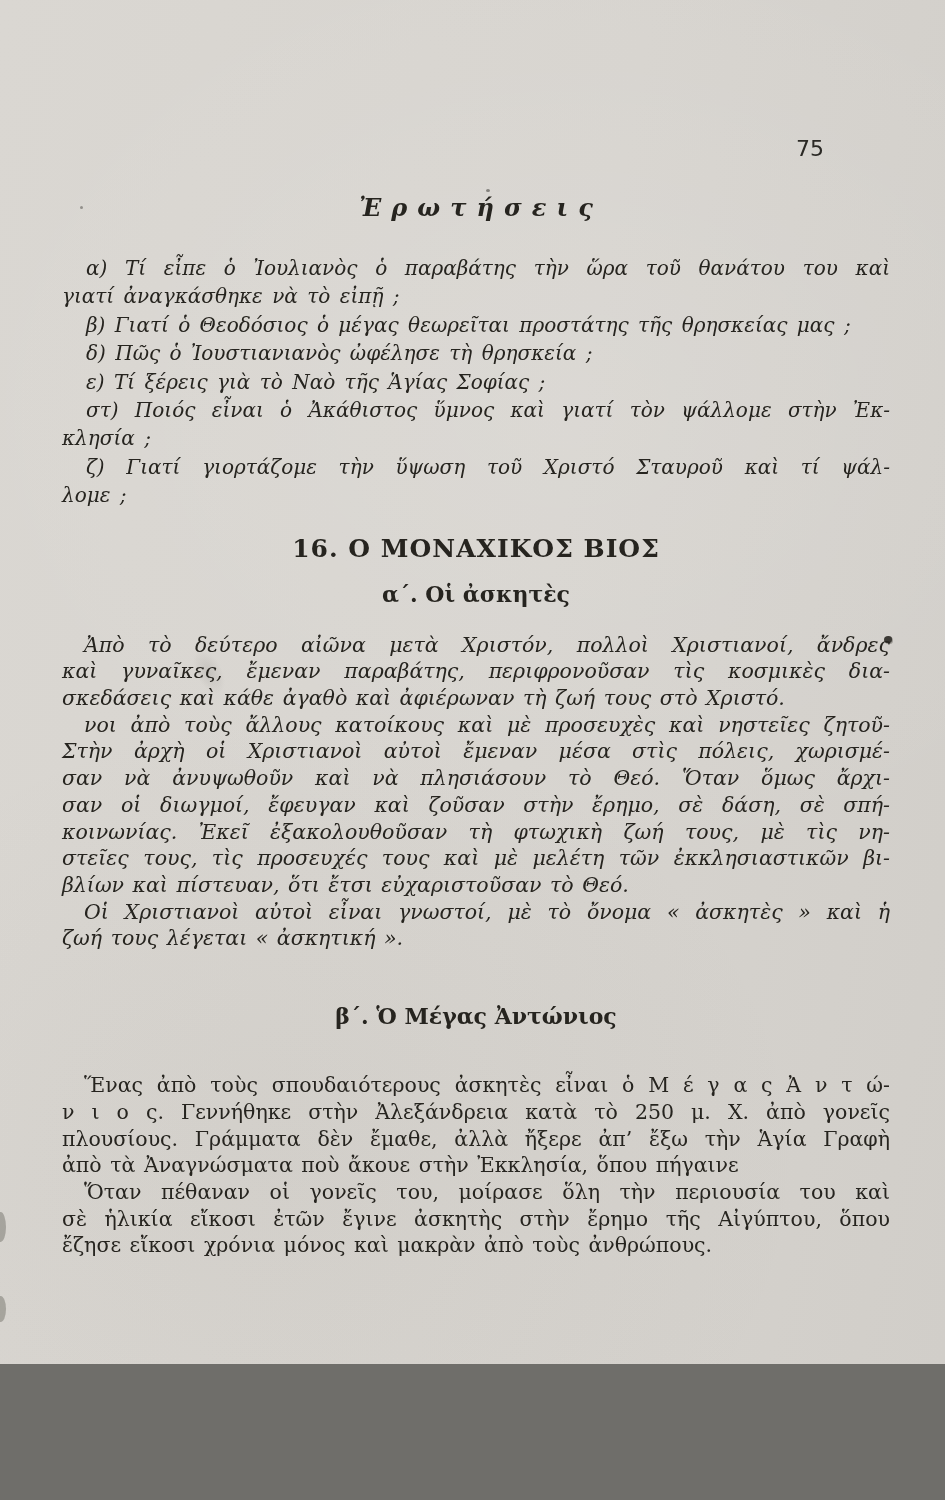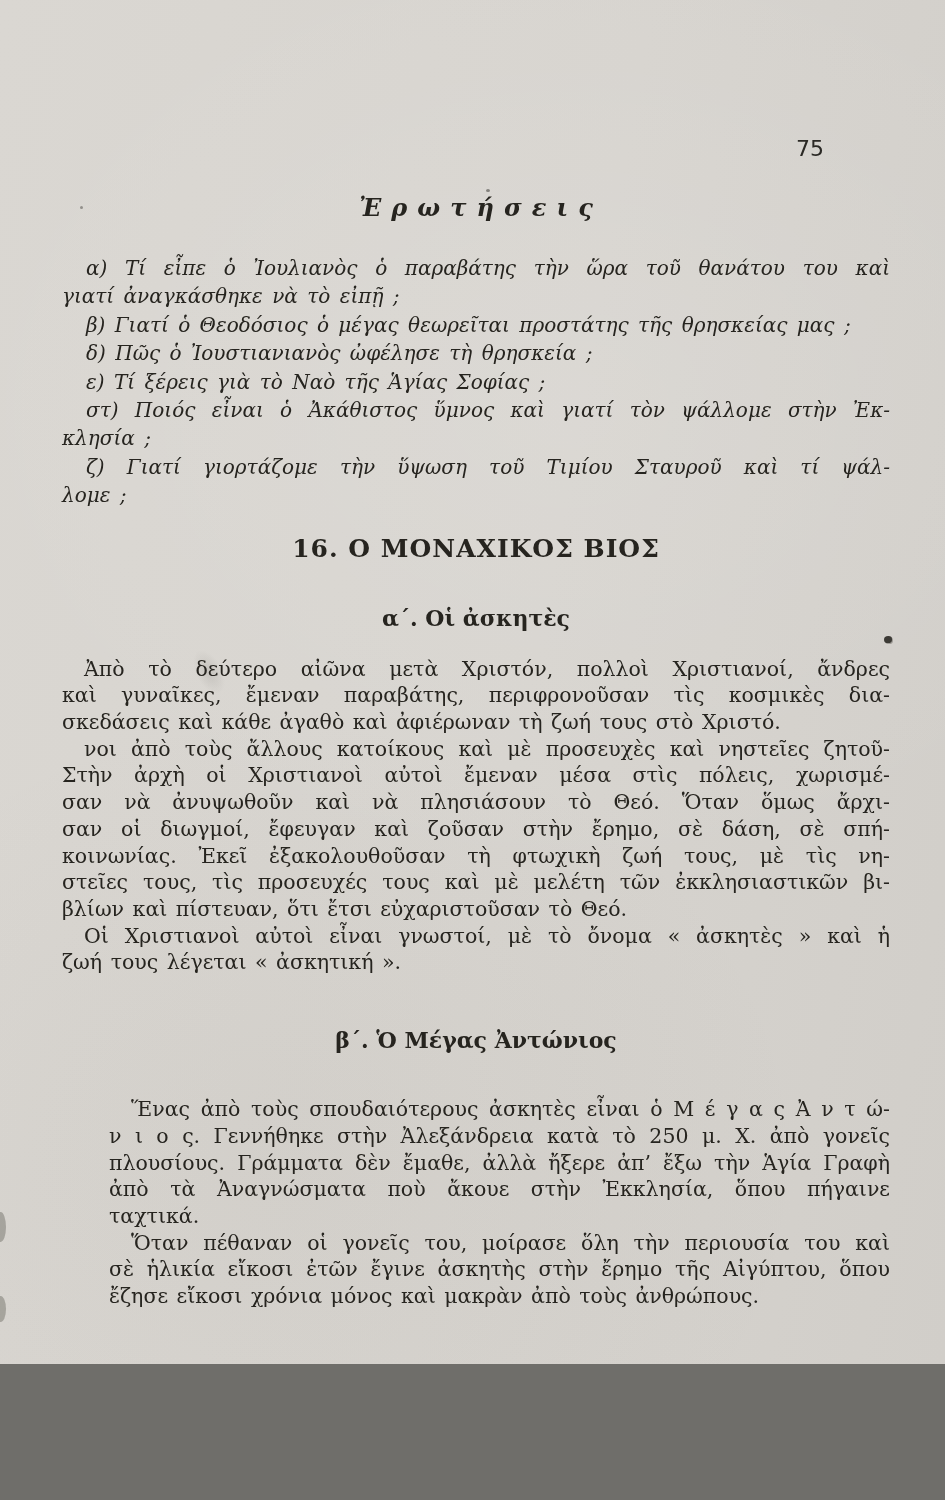--- a/index.html
+++ b/index.html
@@ -35,26 +35,26 @@
   .q .line:first-child { text-indent:24px; }
 
   .line { text-align:justify; text-align-last:justify; white-space:normal; }
   .para .line:last-child { text-align-last:left; }
 
   .lesson-title {
     margin-top:24px; text-align:center; font-weight:700;
     font-size:25px; line-height:30px; letter-spacing:1px;
   }
   .sub-title { text-align:center; font-weight:700; font-size:22px; line-height:28px; }
-  .sub-title.a { margin-top:40px; }
+  .sub-title.a { margin-top:16px; }
   .sub-title.b { margin-top:50px; }
 
   .paras { }
-  .paras.a { margin-top:24px; }
-  .paras.b { margin-top:42px;margin-left:47px; }
+  .paras.a { margin-top:24px;font-style:italic; }
+  .paras.b { margin-top:42px; }
   .bodytext { font-size:20.5px; word-spacing:2px; }
   .bodytext .line { line-height:26.7px; }
   .bodytext .line:first-child { text-indent:22px; }
 
   
   .speck { position:absolute; background:#3c3a35; border-radius:55% 45% 50% 50%; }
   .speck.main { left:884px; top:636px; width:8px; height:7px; box-shadow:1px 1px 0 rgba(60,58,53,0.35); }
   .dot1 { position:absolute; left:486px; top:189px; width:4px; height:3px; background:#55534e; opacity:.65; border-radius:50%; }
   .dot2 { position:absolute; left:80px; top:206px; width:3px; height:3px; background:#63615c; opacity:.6; border-radius:50%; }
   .smudge {
@@ -95,21 +95,21 @@
           <div class="line">δ) Πῶς ὁ Ἰουστιανιανὸς ὠφέλησε τὴ θρησκεία ;</div>
         </div>
         <div class="para q">
           <div class="line">ε) Τί ξέρεις γιὰ τὸ Ναὸ τῆς Ἁγίας Σοφίας ;</div>
         </div>
         <div class="para q">
           <div class="line">στ) Ποιός εἶναι ὁ Ἀκάθιστος ὕμνος καὶ γιατί τὸν ψάλλομε στὴν Ἐκ-</div>
           <div class="line">κλησία ;</div>
         </div>
         <div class="para q">
-          <div class="line">ζ) Γιατί γιορτάζομε τὴν ὕψωση τοῦ Τιμίου Σταυροῦ καὶ τί ψάλ-</div>
+          <div class="line">ζ) Γιατί γιορτάζομε τὴν ὕψωση τοῦ Χριστό Σταυροῦ καὶ τί ψάλ-</div>
           <div class="line">λομε ;</div>
         </div>
       </div>
 
     <div class="lesson-title">16. Ο ΜΟΝΑΧΙΚΟΣ ΒΙΟΣ</div>
 
     <div class="sub-title a">α΄. Οἱ ἀσκητὲς</div>
     <div class="paras a" id="sub-a-paras">
         <div class="para bodytext">
           <div class="line">Ἀπὸ τὸ δεύτερο αἰῶνα μετὰ Χριστόν, πολλοὶ Χριστιανοί, ἄνδρες</div>
@@ -131,21 +131,20 @@
         </div>
       </div>
 
     <div class="sub-title b">β΄. Ὁ Μέγας Ἀντώνιος</div>
     <div class="paras b" id="sub-b-paras">
         <div class="para bodytext">
           <div class="line">Ἕνας ἀπὸ τοὺς σπουδαιότερους ἀσκητὲς εἶναι ὁ Μ έ γ α ς Ἀ ν τ ώ-</div>
           <div class="line">ν ι ο ς. Γεννήθηκε στὴν Ἀλεξάνδρεια κατὰ τὸ 250 μ. Χ. ἀπὸ γονεῖς</div>
           <div class="line">πλουσίους. Γράμματα δὲν ἔμαθε, ἀλλὰ ἤξερε ἀπ’ ἔξω τὴν Ἁγία Γραφὴ</div>
           <div class="line">ἀπὸ τὰ Ἀναγνώσματα ποὺ ἄκουε στὴν Ἐκκλησία, ὅπου πήγαινε</div>
-          <div class="line">ταχτικά.</div>
         </div>
         <div class="para bodytext">
           <div class="line">Ὅταν πέθαναν οἱ γονεῖς του, μοίρασε ὅλη τὴν περιουσία του καὶ</div>
           <div class="line">σὲ ἡλικία εἴκοσι ἐτῶν ἔγινε ἀσκητὴς στὴν ἔρημο τῆς Αἰγύπτου, ὅπου</div>
           <div class="line">ἔζησε εἴκοσι χρόνια μόνος καὶ μακρὰν ἀπὸ τοὺς ἀνθρώπους.</div>
         </div>
       </div>
   </div>
 </div>
 

